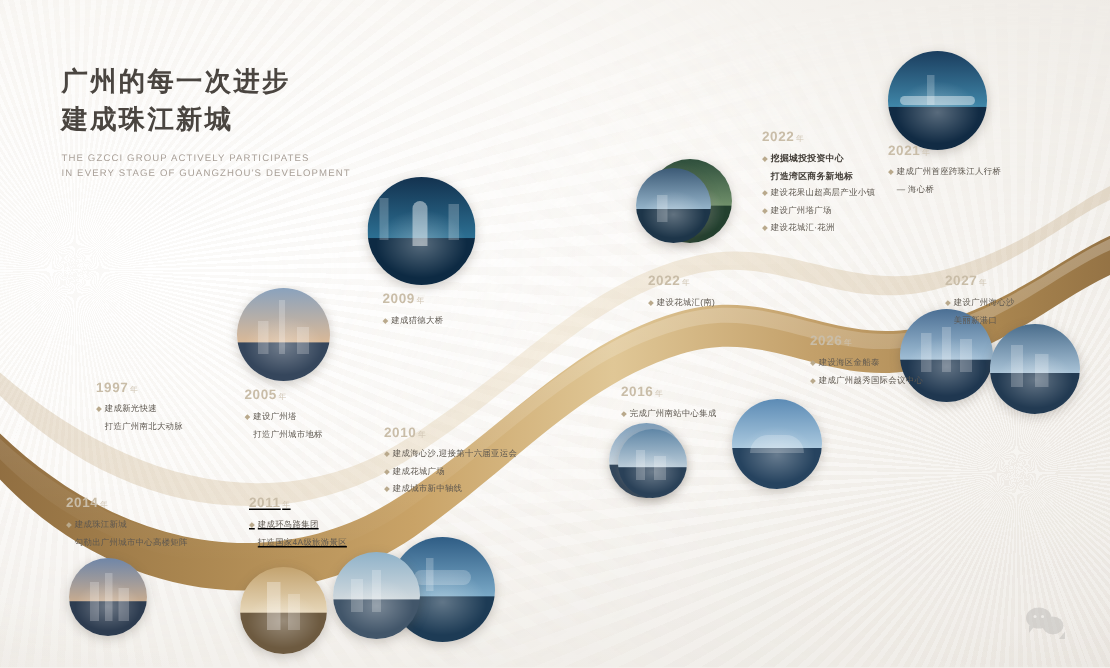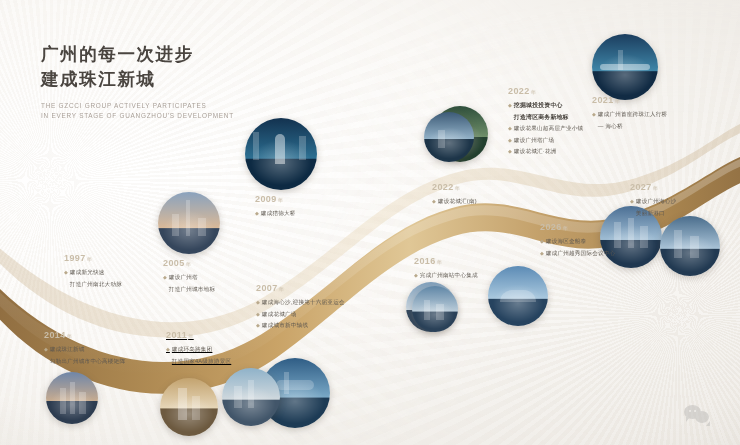--- a/index.html
+++ b/index.html
@@ -306,21 +306,21 @@
     <div class="items">
       <div class="it">
           <span class="dot">◆</span>
           <span class="tx">建成猎德大桥</span>
         </div>
     </div>
   </div>
 
   <div class="cluster" style="left:256px;top:283px;">
     <div class="yr">
-      <span>2007</span>
+      <span>2010</span>
       <span class="suf">年</span>
     </div>
     <div class="items">
       <div class="it">
           <span class="dot">◆</span>
           <span class="tx">建成海心沙,迎接第十六届亚运会</span>
         </div>
       <div class="it">
           <span class="dot">◆</span>
           <span class="tx">建成花城广场</span>

